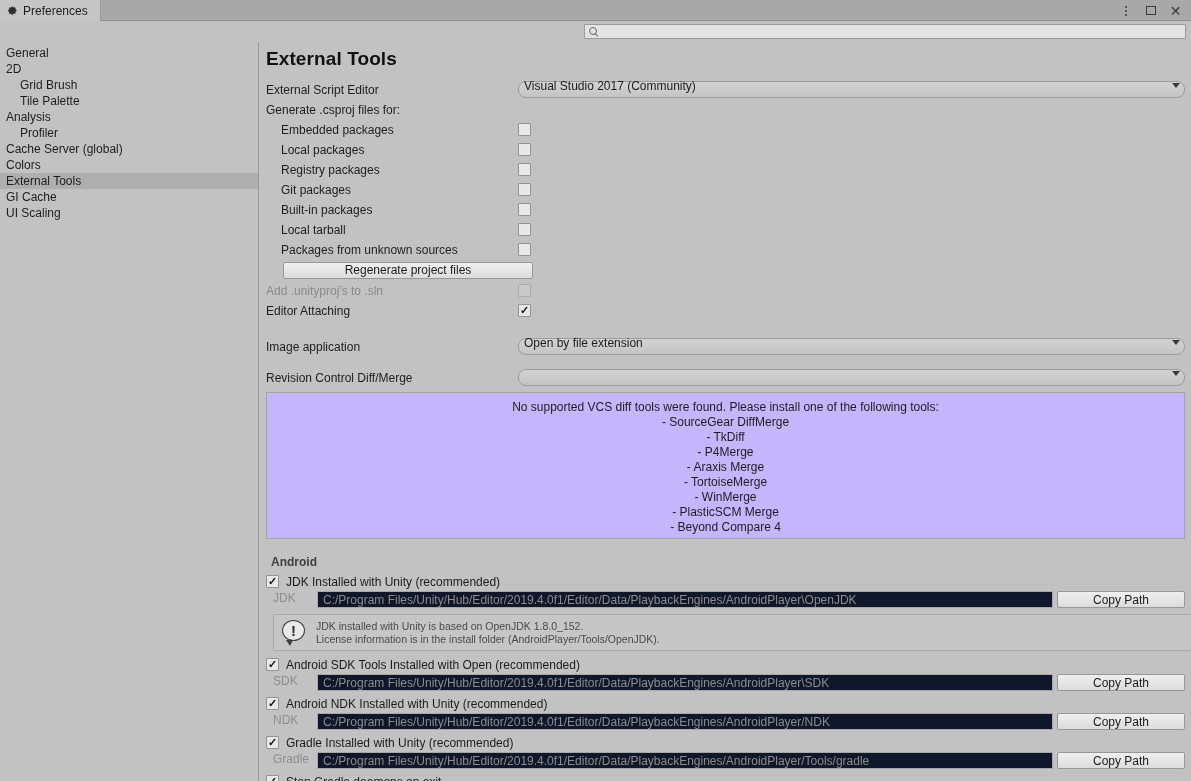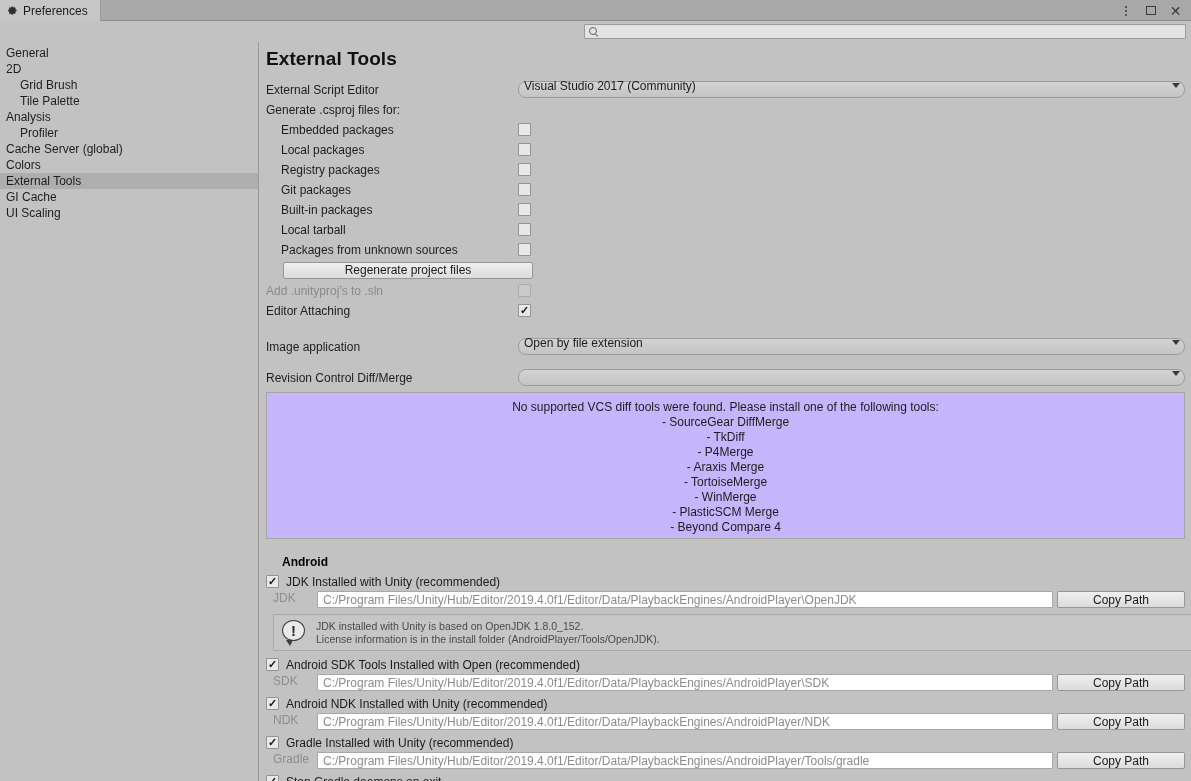--- a/index.html
+++ b/index.html
@@ -159,30 +159,30 @@
     background: #c4b5fd;
     height: 147px;
     padding: 7px 10px;
     text-align: center;
     font-size: 12px; color: #1d1d1d;
   }
   #vcsbox .line { line-height: 15px; }
   #vcsbox .item { line-height: 15px; }
 
   
-  .sectionhdr { font-size: 12px; font-weight: bold; color: #000000;
-                margin: 16px 0 3px 16px; }
+  .sectionhdr { font-size: 12px; font-weight: bold; color: #404040;
+                margin: 16px 0 3px 5px; }
   .cbrow { display: flex; align-items: center; gap: 7px; height: 19px; }
   .cbrow .txt { font-size: 12px; color: #1c1c1c; }
 
   .pathrow { display: flex; gap: 0; height: 20px; }
   .pathlabel { width: 51px; flex: 0 0 51px; font-size: 12px; color: #8e8e8e;
                padding-left: 7px; }
   .pathfield {
-    flex: 1; height: 17px; background: #ffffff;
+    flex: 1; height: 17px; background: #0f172a;
     border: 1px solid #a8a8a8; border-radius: 1px;
     display: flex; align-items: center; padding-left: 5px;
     font-size: 12px; color: #8c8c8c; overflow: hidden; white-space: nowrap;
   }
   .copybtn { width: 128px; flex: 0 0 128px; margin-left: 4px; }
 
   #jdkinfo {
     display: flex; align-items: center; gap: 9px;
     border: 1px solid #a9a9a9; background: #c6c6c6;
     border-radius: 1px;

